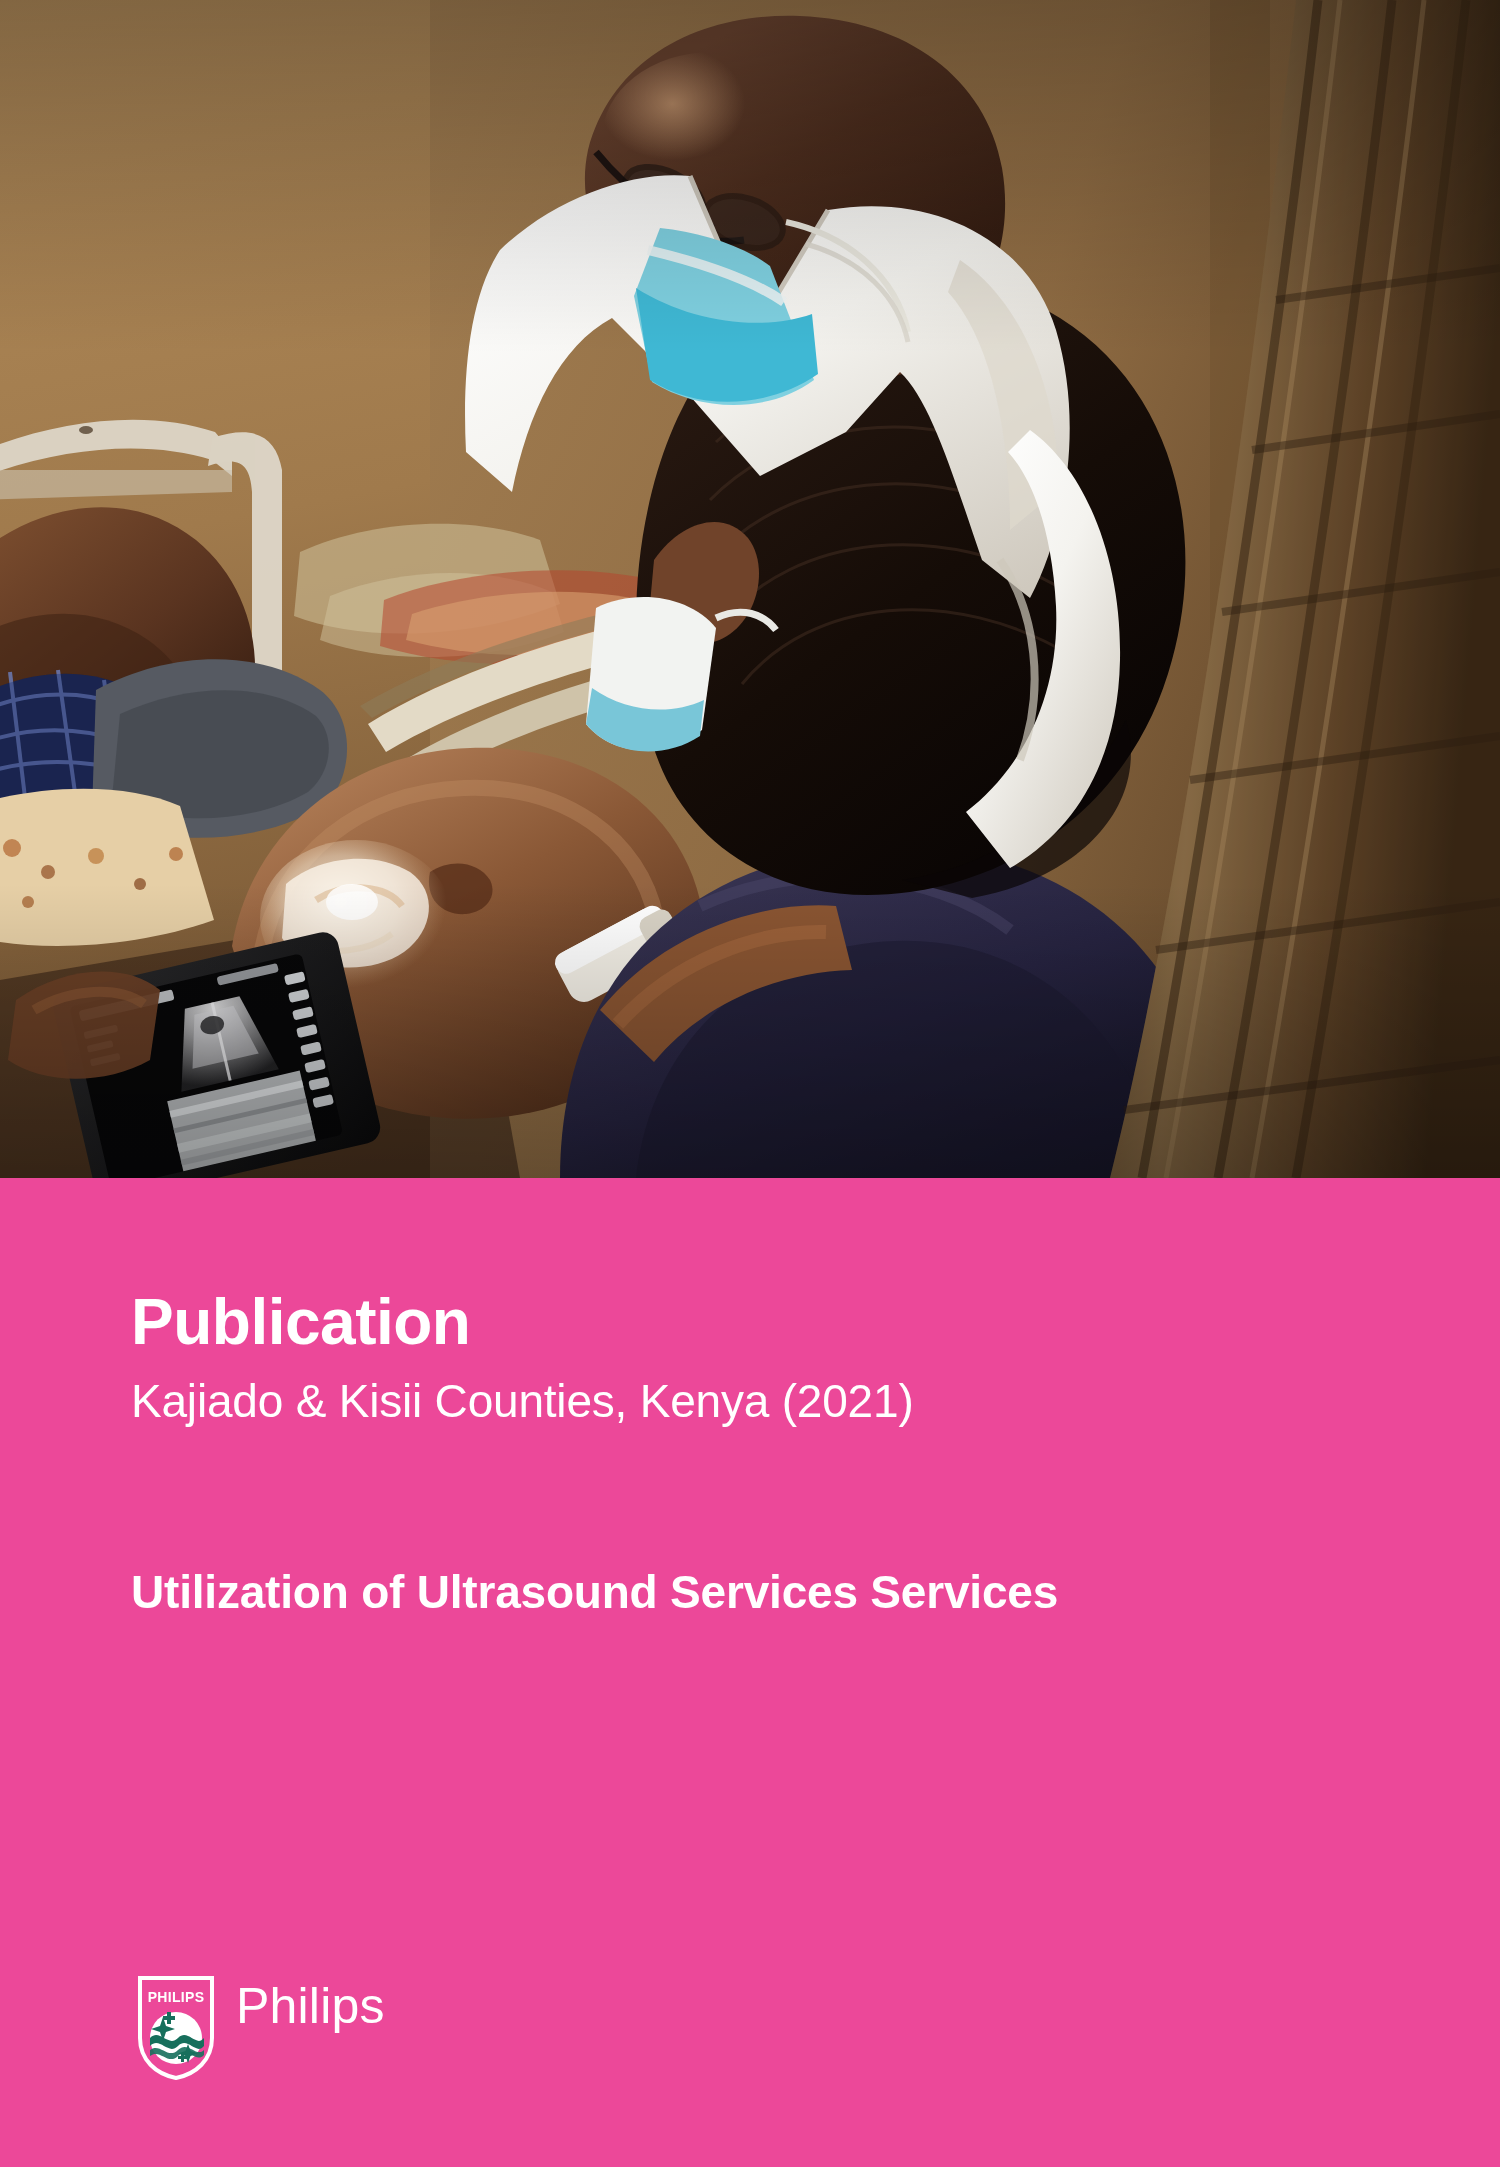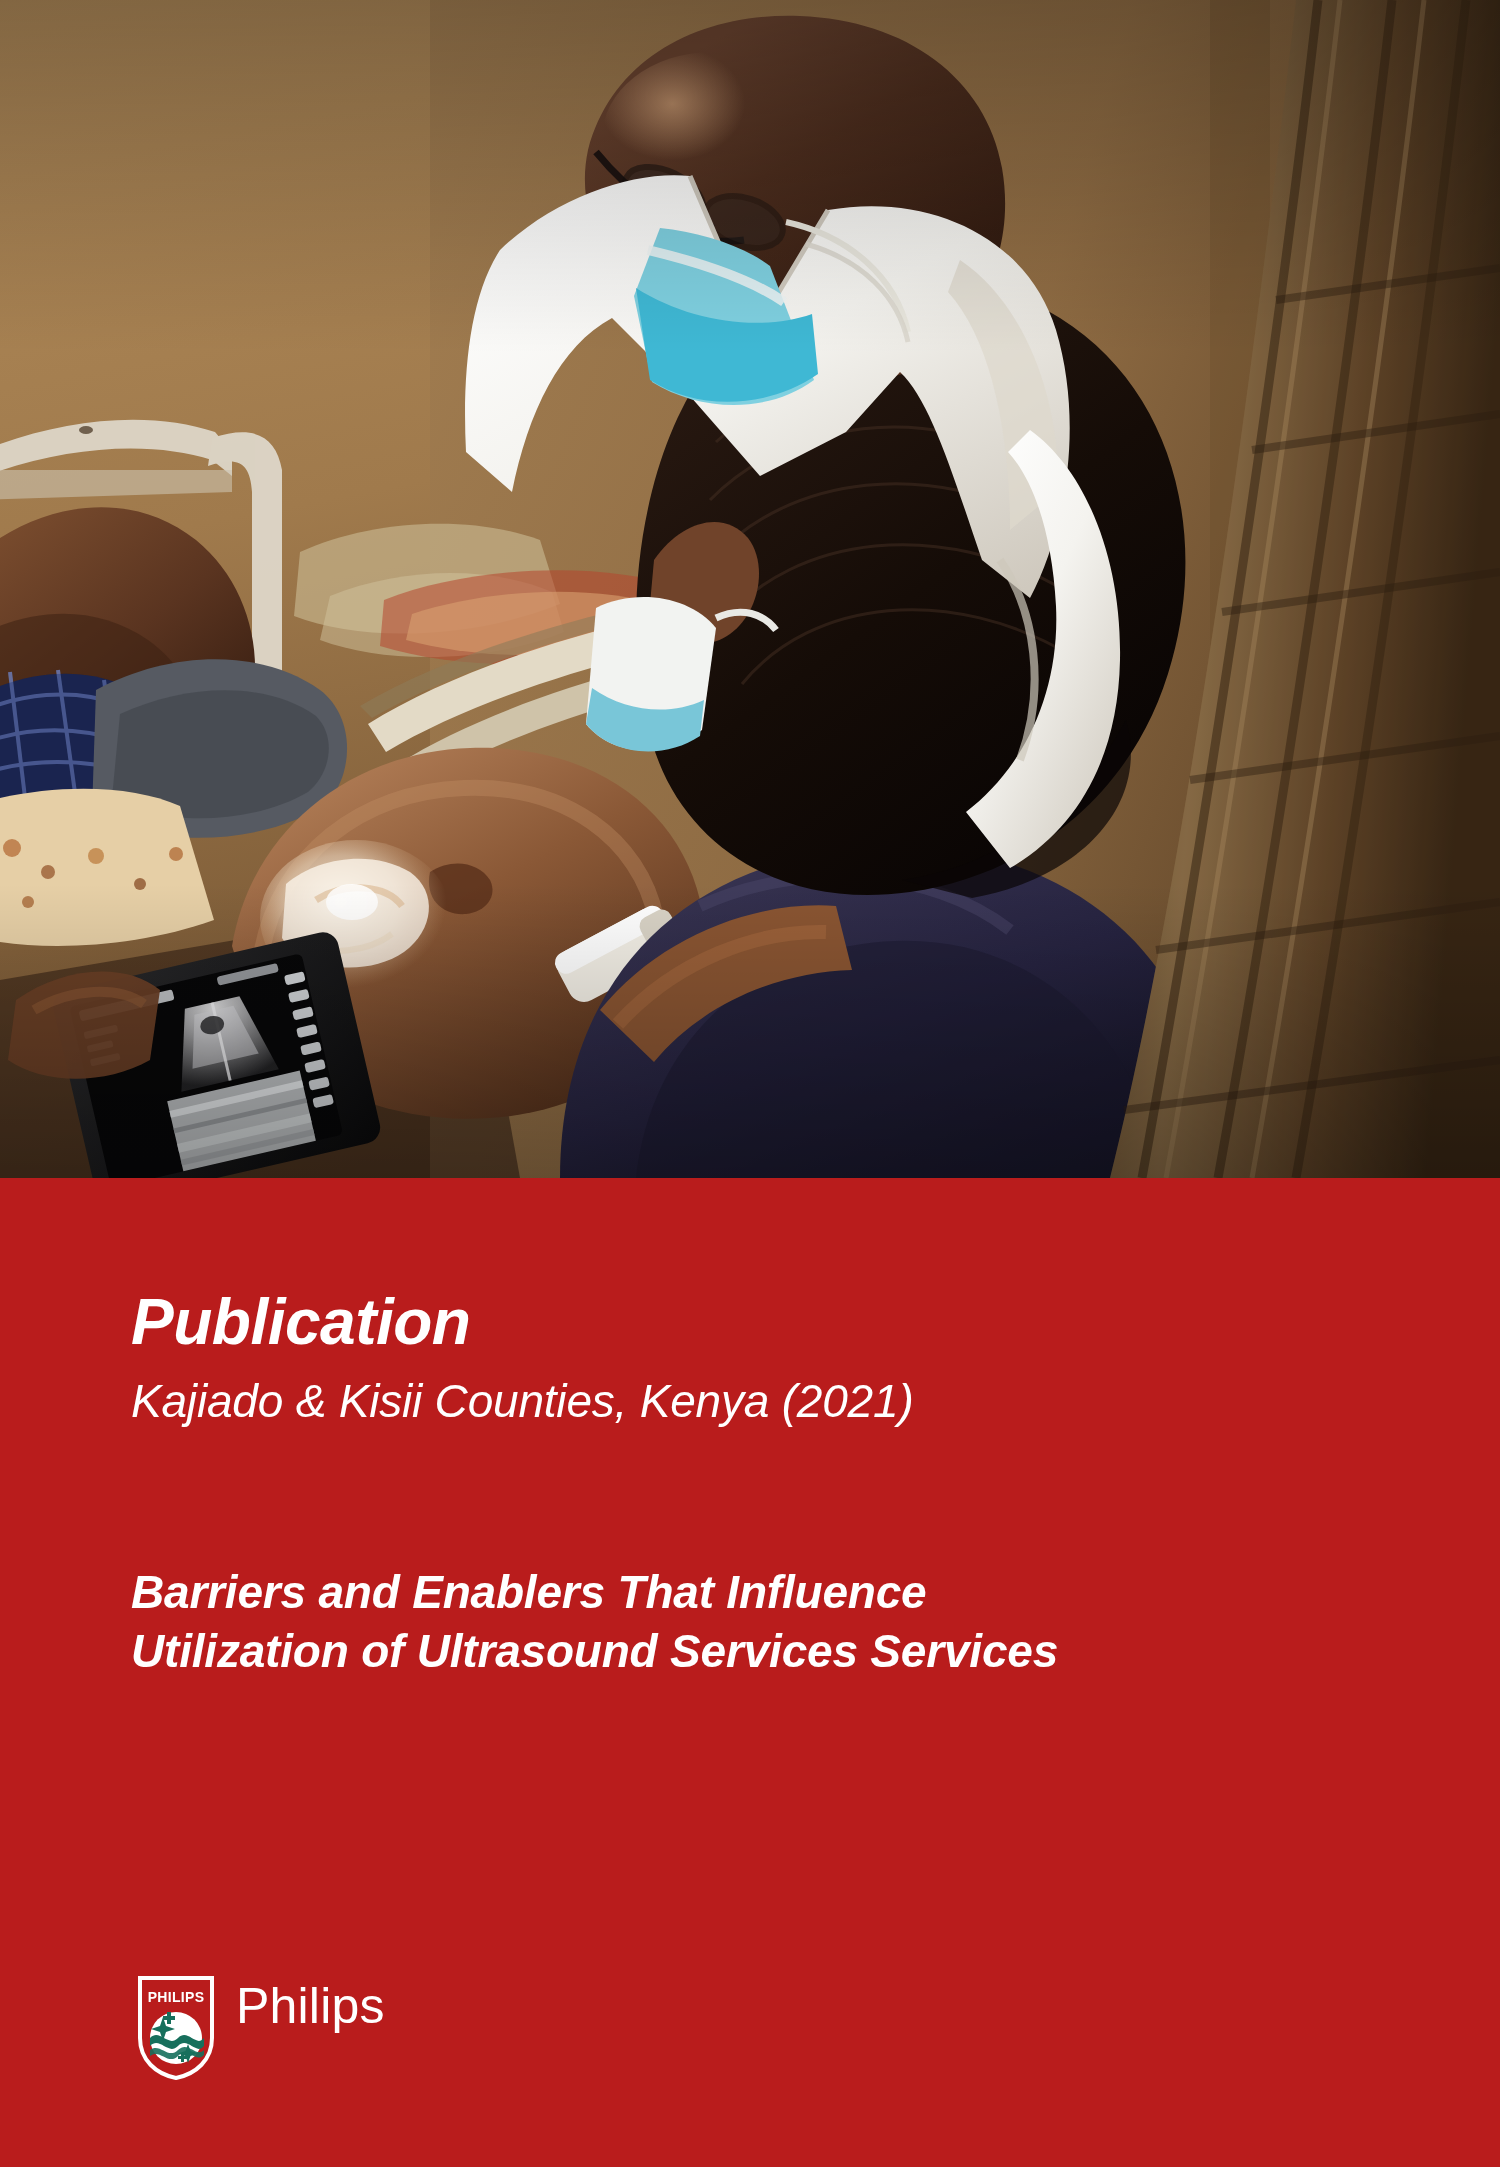--- a/index.html
+++ b/index.html
@@ -22,22 +22,21 @@
     width:1500px; height:1178px;
     overflow:hidden;
     background:#9e7a4e;
   }
   #photo svg { display:block; width:1500px; height:1178px; }
 
   
   #teal {
     position:absolute; left:0; top:1178px;
     width:1500px; height:989px;
-    background:#b91c1c;
-    font-style:italic;
+    background:#ec4899;
   }
 
   .content { position:absolute; left:131px; }
 
   #publication {
     top:112px;
     font-size:64px;
     font-weight:bold;
     color:#ffffff;
     letter-spacing:-0.5px;
@@ -377,21 +376,20 @@
     </svg>
   </div>
 
   <div id="teal">
 
     <div class="content" id="publication">Publication</div>
 
     <div class="content" id="place-year">Kajiado &amp; Kisii Counties, Kenya (2021)</div>
 
     <div class="content" id="subtitle">
-      <span class="ln">Barriers and Enablers That Influence</span>
       <span class="ln">Utilization of Ultrasound Services Services</span>
     </div>
 
   </div>
 
   <div id="logo-lockup">
 
     <div id="shield-wrap">
       <svg viewBox="0 0 76 104" aria-hidden="true">
 

